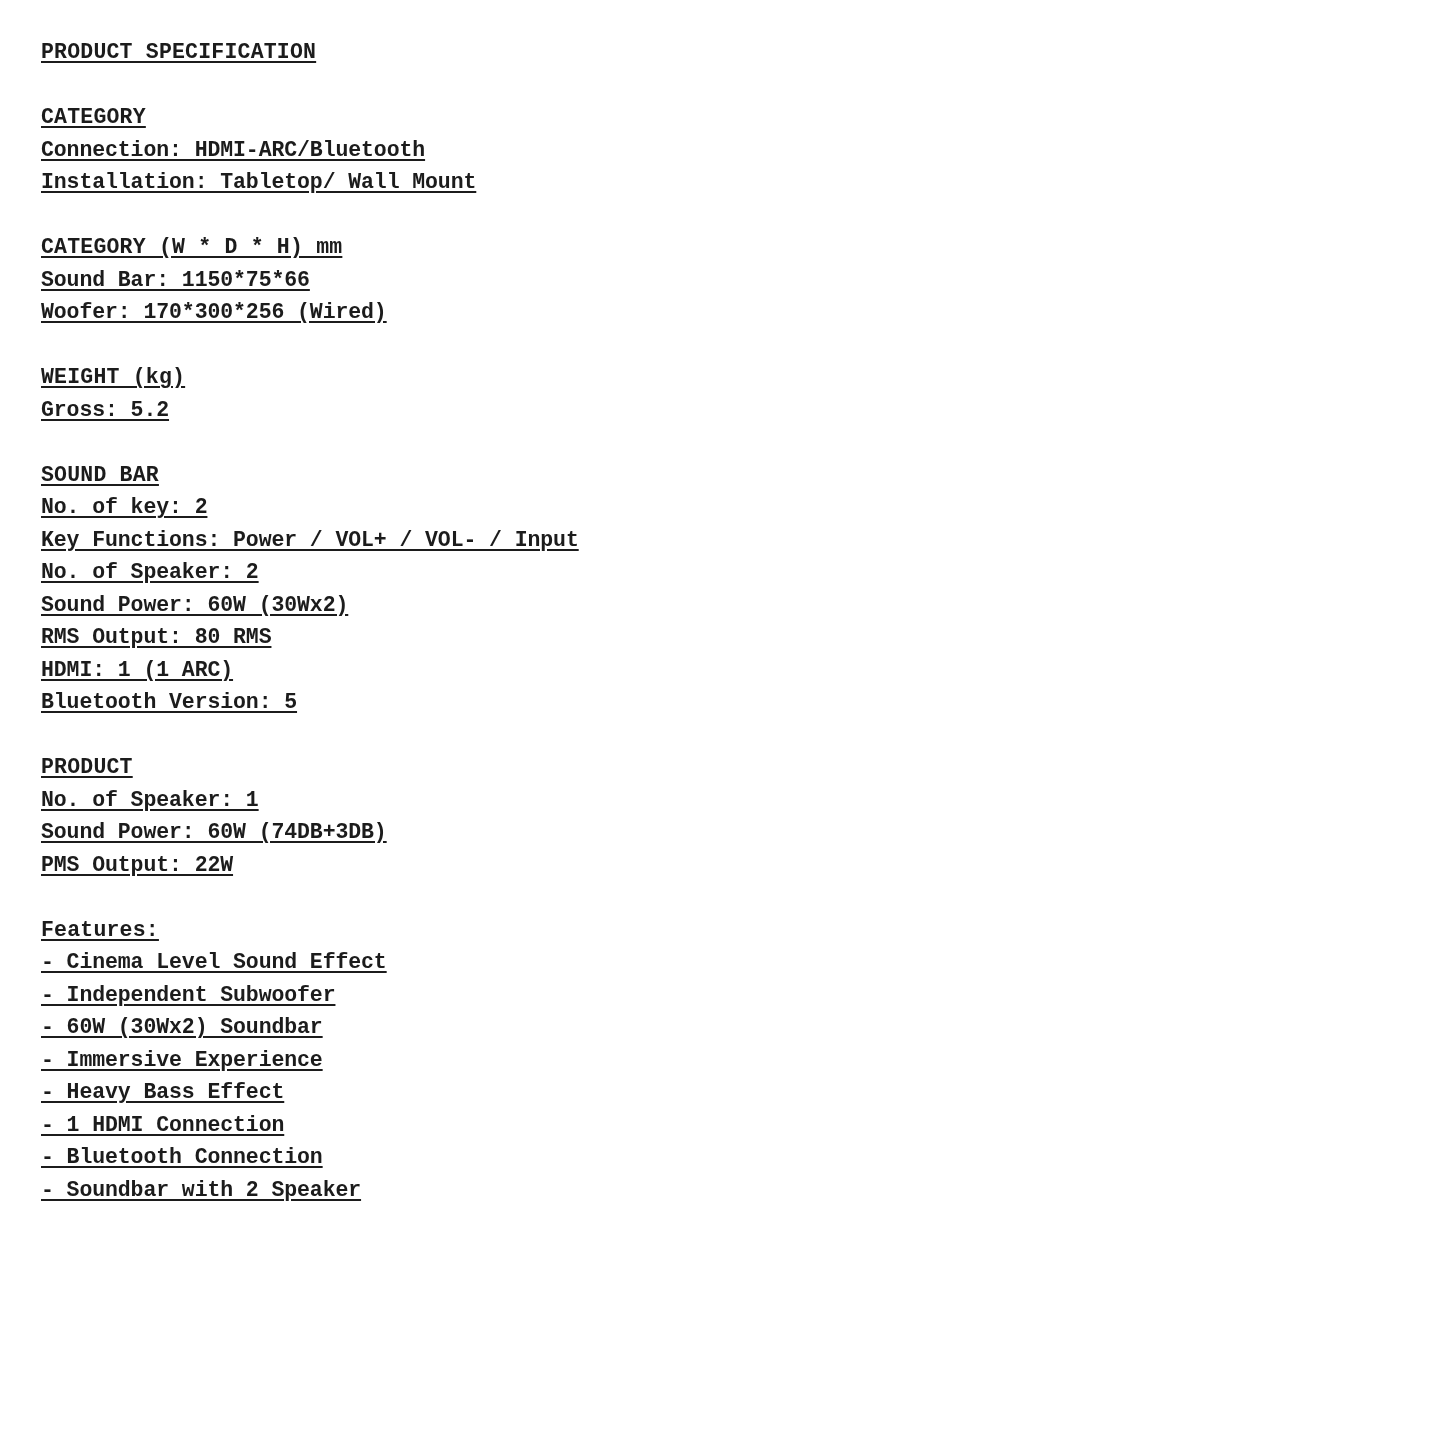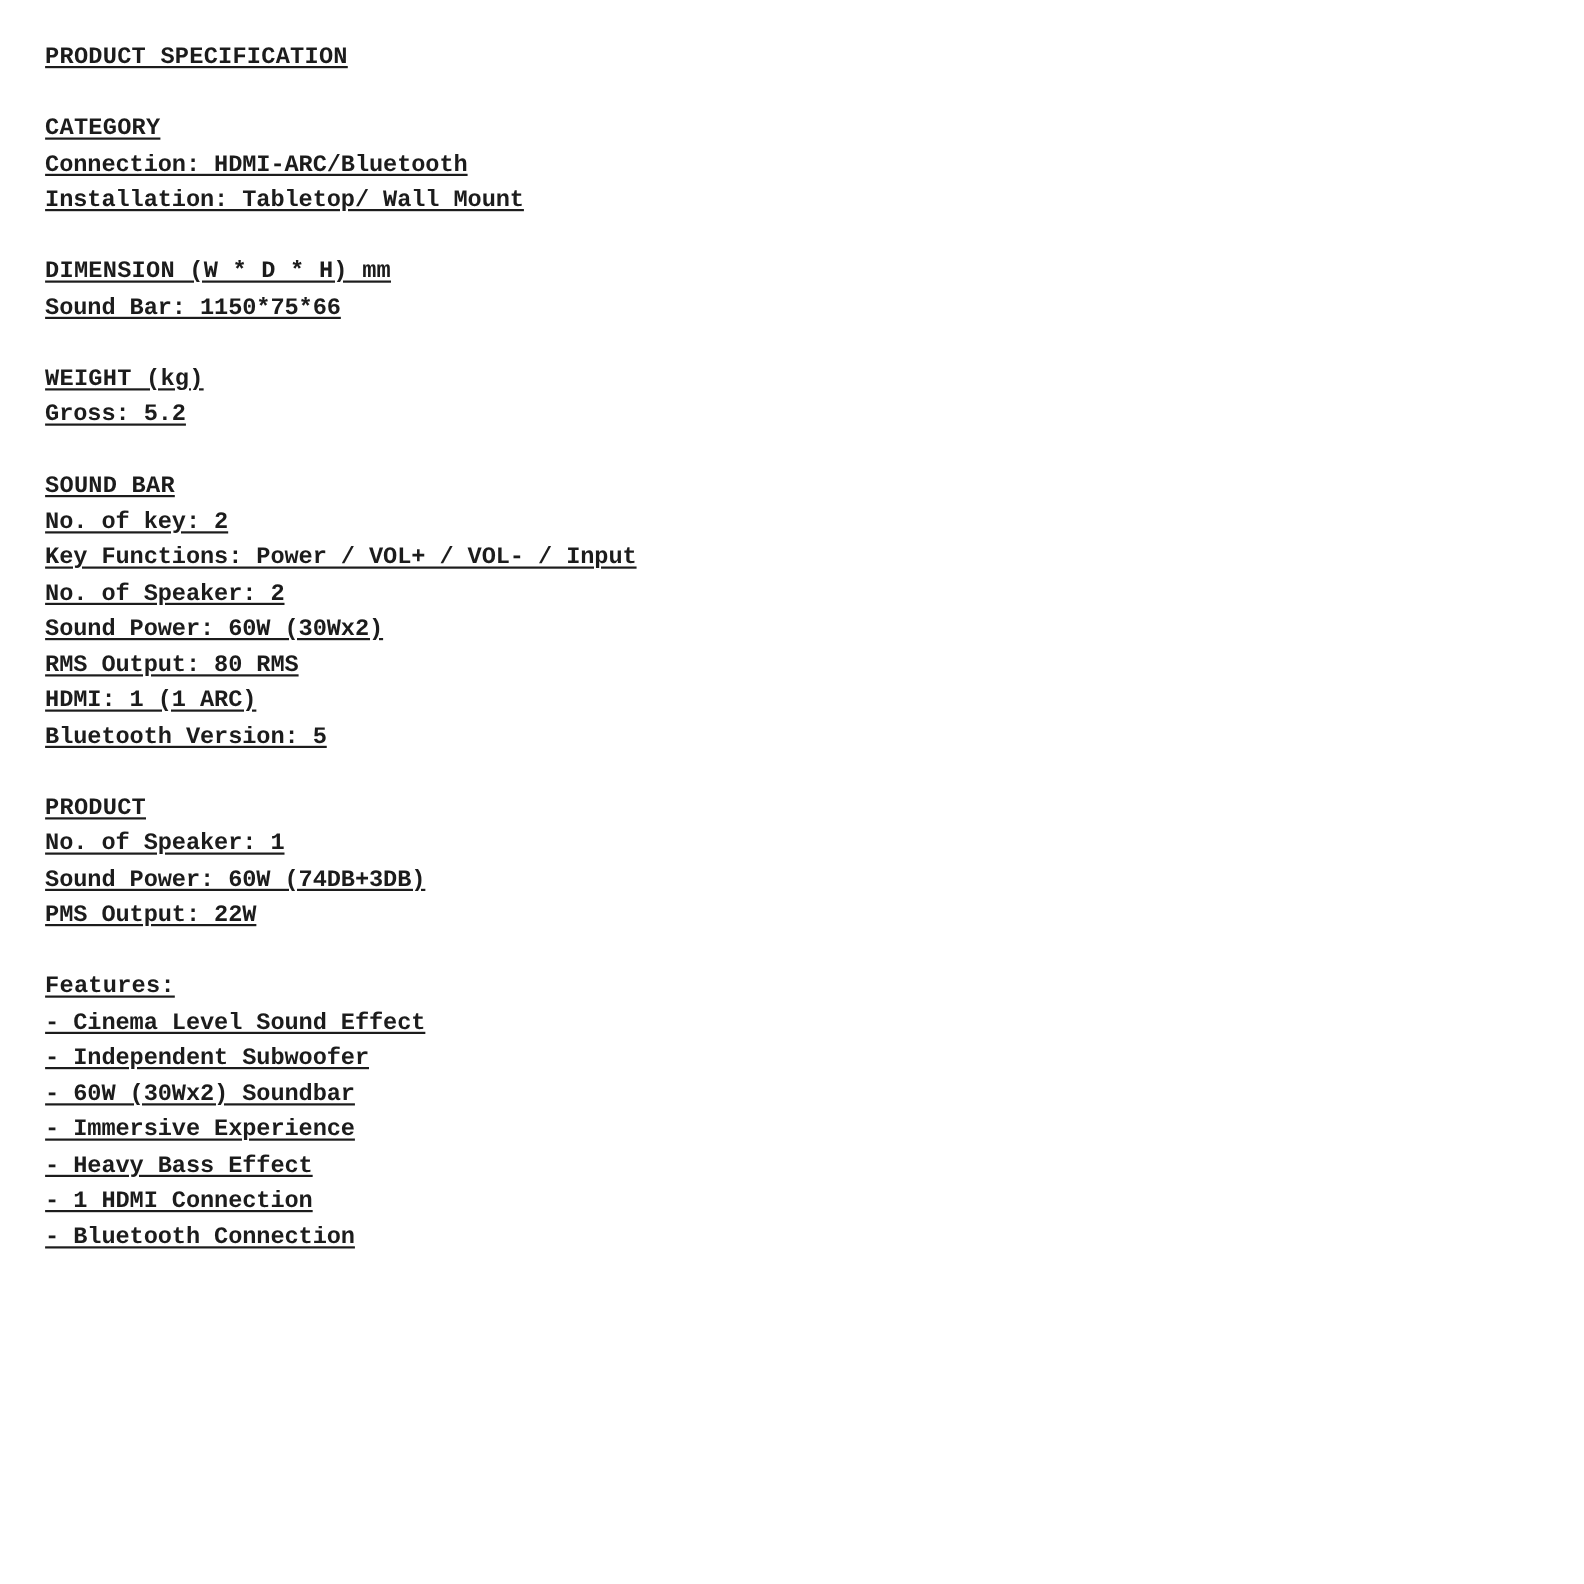--- a/index.html
+++ b/index.html
@@ -56,22 +56,23 @@
   <div class="spec-sheet">
 
     <div class="line heading"><span class="txt">PRODUCT SPECIFICATION</span></div>
     <div class="gap"></div>
 
     <div class="line heading"><span class="txt">CATEGORY</span></div>
     <div class="line"><span class="txt">Connection: HDMI-ARC/Bluetooth</span></div>
     <div class="line"><span class="txt">Installation: Tabletop/ Wall Mount</span></div>
     <div class="gap"></div>
 
-    <div class="line heading"><span class="txt">DIMENSION (W * D * H) mm</span></div>
+    <div class="line heading"><span class="txt">CATEGORY (W * D * H) mm</span></div>
     <div class="line"><span class="txt">Sound Bar: 1150*75*66</span></div>
+    <div class="line"><span class="txt">Woofer: 170*300*256 (Wired)</span></div>
     <div class="gap"></div>
 
     <div class="line heading"><span class="txt">WEIGHT (kg)</span></div>
     <div class="line"><span class="txt">Gross: 5.2</span></div>
     <div class="gap"></div>
 
     <div class="line heading"><span class="txt">SOUND BAR</span></div>
     <div class="line"><span class="txt">No. of key: 2</span></div>
     <div class="line"><span class="txt">Key Functions: Power / VOL+ / VOL- / Input</span></div>
     <div class="line"><span class="txt">No. of Speaker: 2</span></div>
@@ -88,15 +89,16 @@
     <div class="gap"></div>
 
     <div class="line heading"><span class="txt">Features:</span></div>
     <div class="line"><span class="txt">- Cinema Level Sound Effect</span></div>
     <div class="line"><span class="txt">- Independent Subwoofer</span></div>
     <div class="line"><span class="txt">- 60W (30Wx2) Soundbar</span></div>
     <div class="line"><span class="txt">- Immersive Experience</span></div>
     <div class="line"><span class="txt">- Heavy Bass Effect</span></div>
     <div class="line"><span class="txt">- 1 HDMI Connection</span></div>
     <div class="line"><span class="txt">- Bluetooth Connection</span></div>
+    <div class="line"><span class="txt">- Soundbar with 2 Speaker</span></div>
 
   </div>
 </div>
 
 </body></html>

